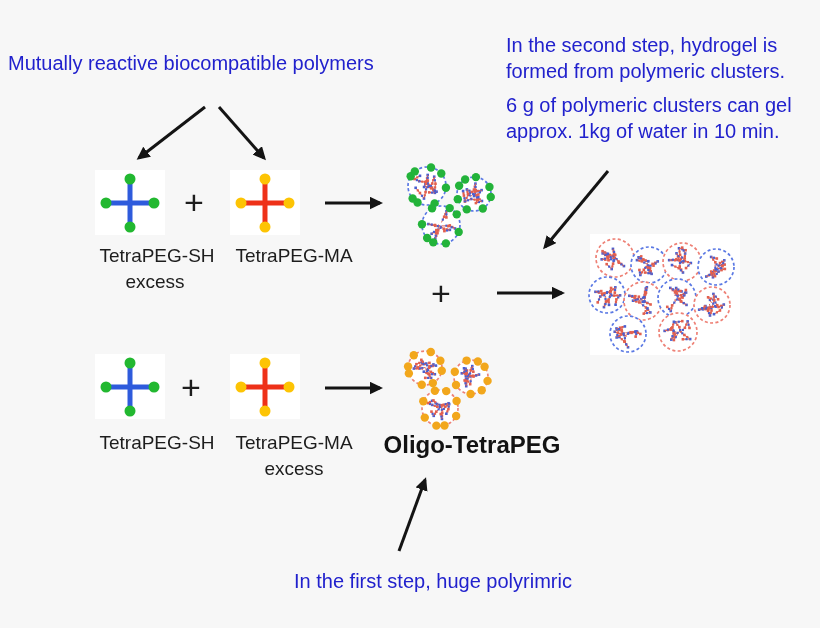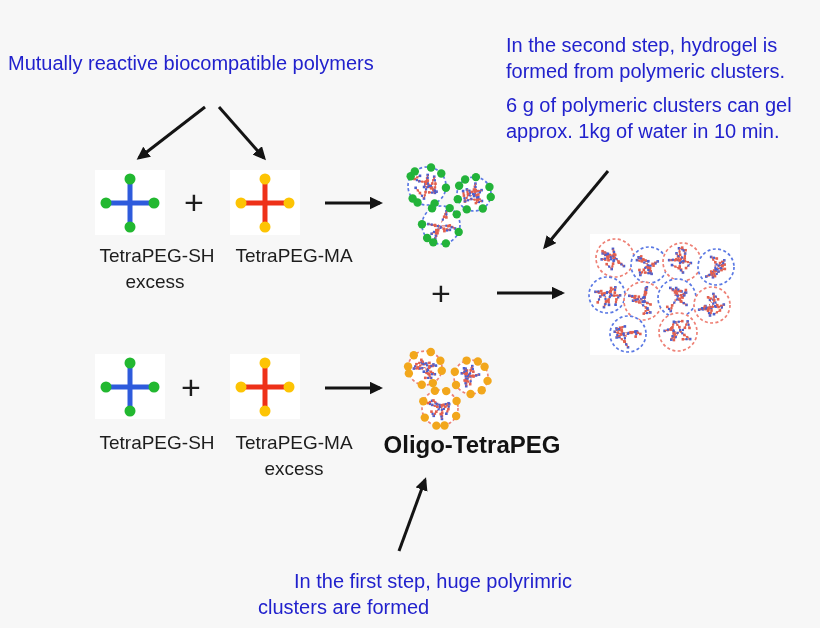--- a/index.html
+++ b/index.html
@@ -1151,21 +1151,20 @@
   </svg>
 
   <div class="t blue heading" style="left:8px;top:50px;">Mutually reactive biocompatible polymers</div>
 
   <div class="t blue" style="left:506px;top:32px;">In the second step, hydrogel is</div>
   <div class="t blue" style="left:506px;top:58px;">formed from polymeric clusters.</div>
   <div class="t blue" style="left:506px;top:92px;">6 g of polymeric clusters can gel</div>
   <div class="t blue" style="left:506px;top:118px;text-align:right;">approx. 1kg of water in 10 min.</div>
 
   <div class="t blue" style="left:258px;top:568px;margin-left:36px;">In the first step, huge polyrimric</div>
-  <div class="t blue" style="left:258px;top:594px;">clusters are formed</div>
 
   <div class="t black center" style="left:129px;top:245px;">TetraPEG-SH</div>
   <div class="t black center" style="left:127px;top:271px;">excess</div>
   <div class="t plus" style="left:194px;top:202px;">+</div>
   <div class="t black center" style="left:266px;top:245px;">TetraPEG-MA</div>
 
   <div class="t black center" style="left:129px;top:432px;">TetraPEG-SH</div>
   <div class="t plus" style="left:191px;top:387px;">+</div>
   <div class="t black center" style="left:266px;top:432px;">TetraPEG-MA</div>
   <div class="t black center" style="left:266px;top:458px;">excess</div>

